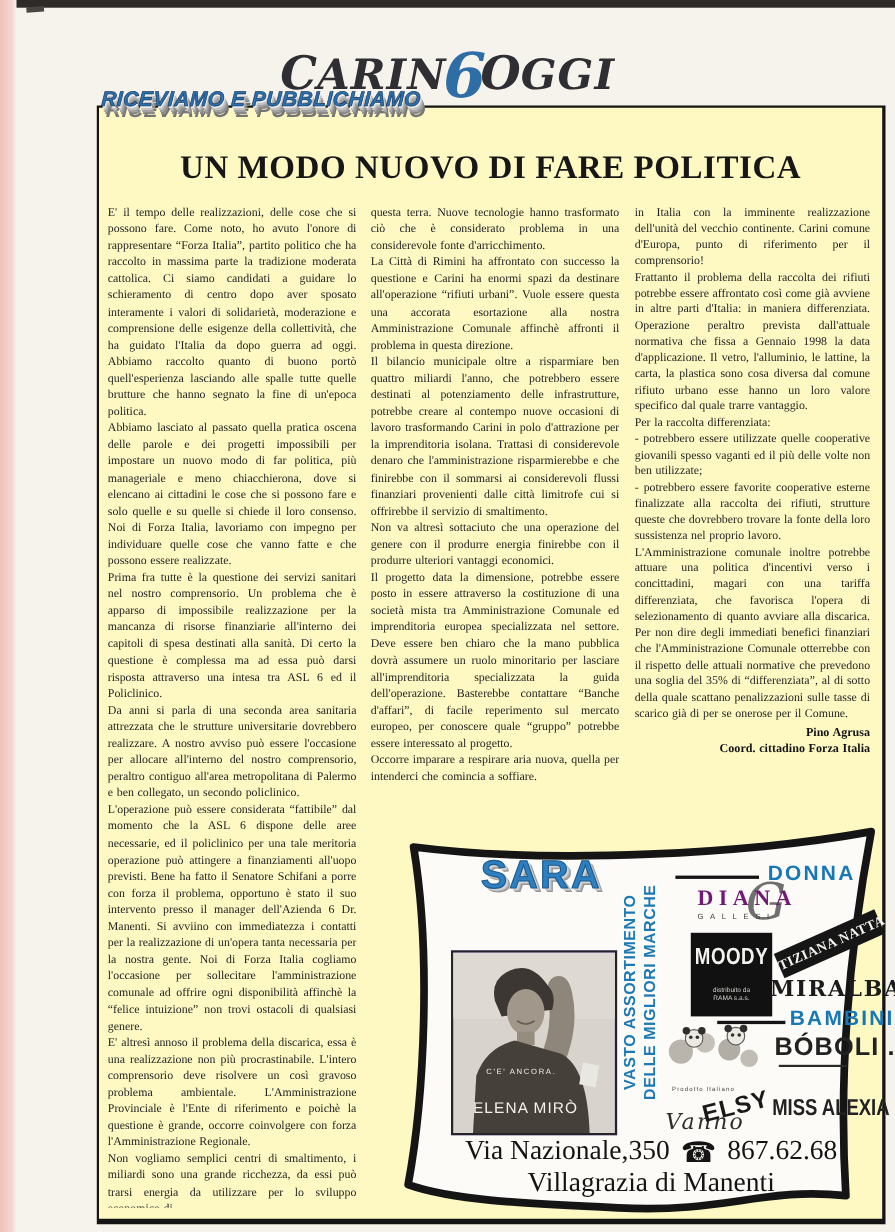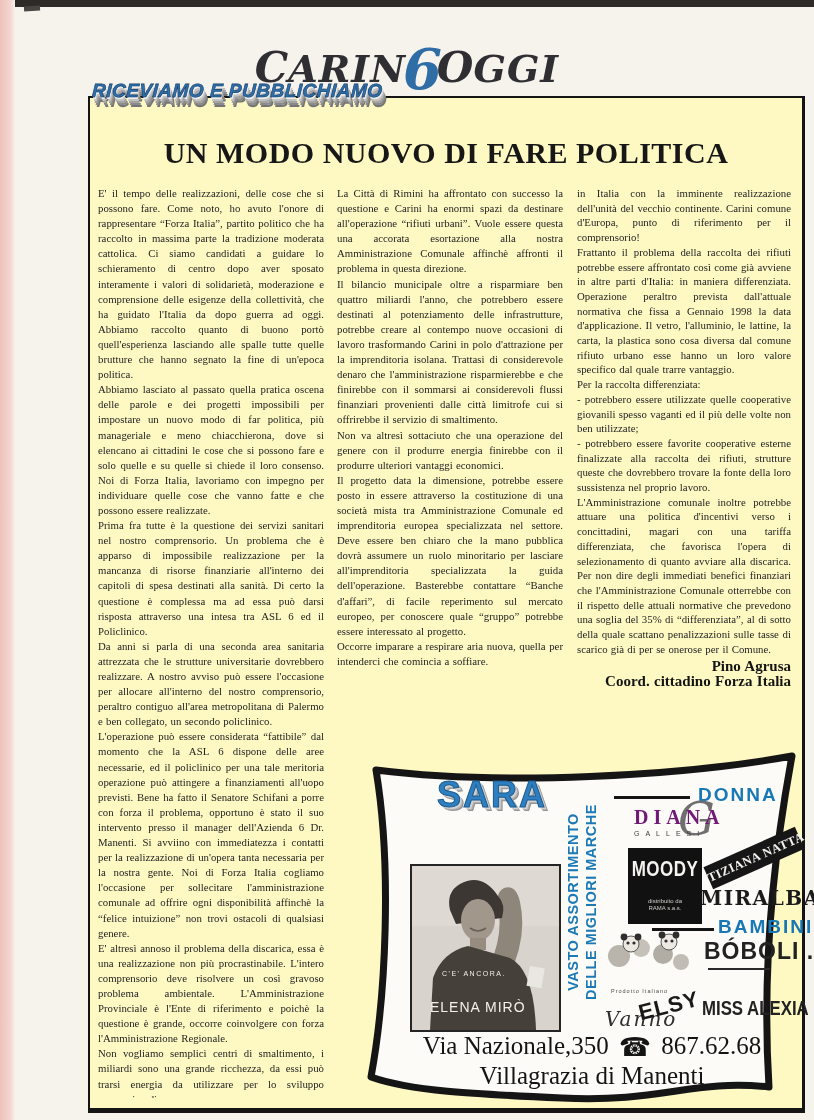--- a/index.html
+++ b/index.html
@@ -43,21 +43,21 @@
     letter-spacing:0.5px;white-space:nowrap;
   }
   .col{
     position:absolute;top:88px;text-align:justify;color:#1e1e1e;
     font-size:10.8px;line-height:15.1px;overflow:hidden;word-spacing:0.6px;
   }
   .col p{margin:0;}
   .col1{left:8px;width:226px;height:912px;}
   .col2{left:247px;width:226px;height:650px;}
   .col3{left:487px;width:214px;height:660px;line-height:14.7px;}
-  .signature{margin-top:2px;text-align:right;font-weight:700;font-size:15px;line-height:15px;color:#141414;}
+  .signature{margin-top:2px;text-align:right;font-weight:700;font-size:11px;line-height:15px;color:#141414;}
 
   
   .ad{position:absolute;left:362px;top:746px;width:440px;height:362px;z-index:5;}
   .ad-border{position:absolute;left:0;top:0;}
   .ad-el{position:absolute;}
   .sara{
     font-family:"Liberation Sans",sans-serif;font-weight:800;color:#2e7fc0;text-align:center;
     -webkit-text-stroke:1px #1a5a8e;letter-spacing:2px;
     text-shadow:2px 2px 0 #d3d3d3,3px 3px 0 #b1b1b1,4px 4px 0 #949494;
     white-space:nowrap;
@@ -129,20 +129,21 @@
     <p>E' il tempo delle realizzazioni, delle cose che si possono fare. Come noto, ho avuto l'onore di rappresentare “Forza Italia”, partito politico che ha raccolto in massima parte la tradizione moderata cattolica. Ci siamo candidati a guidare lo schieramento di centro dopo aver sposato interamente i valori di solidarietà, moderazione e comprensione delle esigenze della collettività, che ha guidato l'Italia da dopo guerra ad oggi. Abbiamo raccolto quanto di buono portò quell'esperienza lasciando alle spalle tutte quelle brutture che hanno segnato la fine di un'epoca politica.</p>
     <p>Abbiamo lasciato al passato quella pratica oscena delle parole e dei progetti impossibili per impostare un nuovo modo di far politica, più manageriale e meno chiacchierona, dove si elencano ai cittadini le cose che si possono fare e solo quelle e su quelle si chiede il loro consenso. Noi di Forza Italia, lavoriamo con impegno per individuare quelle cose che vanno fatte e che possono essere realizzate.</p>
     <p>Prima fra tutte è la questione dei servizi sanitari nel nostro comprensorio. Un problema che è apparso di impossibile realizzazione per la mancanza di risorse finanziarie all'interno dei capitoli di spesa destinati alla sanità. Di certo la questione è complessa ma ad essa può darsi risposta attraverso una intesa tra ASL 6 ed il Policlinico.</p>
     <p>Da anni si parla di una seconda area sanitaria attrezzata che le strutture universitarie dovrebbero realizzare. A nostro avviso può essere l'occasione per allocare all'interno del nostro comprensorio, peraltro contiguo all'area metropolitana di Palermo e ben collegato, un secondo policlinico.</p>
     <p>L'operazione può essere considerata “fattibile” dal momento che la ASL 6 dispone delle aree necessarie, ed il policlinico per una tale meritoria operazione può attingere a finanziamenti all'uopo previsti. Bene ha fatto il Senatore Schifani a porre con forza il problema, opportuno è stato il suo intervento presso il manager dell'Azienda 6 Dr. Manenti. Si avviino con immediatezza i contatti per la realizzazione di un'opera tanta necessaria per la nostra gente. Noi di Forza Italia cogliamo l'occasione per sollecitare l'amministrazione comunale ad offrire ogni disponibilità affinchè la “felice intuizione” non trovi ostacoli di qualsiasi genere.</p>
     <p>E' altresì annoso il problema della discarica, essa è una realizzazione non più procrastinabile. L'intero comprensorio deve risolvere un così gravoso problema ambientale. L'Amministrazione Provinciale è l'Ente di riferimento e poichè la questione è grande, occorre coinvolgere con forza l'Amministrazione Regionale.</p>
     <p>Non vogliamo semplici centri di smaltimento, i miliardi sono una grande ricchezza, da essi può trarsi energia da utilizzare per lo sviluppo economico di</p>
   </div>
 
   <div class="col col2">
+    <p>questa terra. Nuove tecnologie hanno trasformato ciò che è considerato problema in una considerevole fonte d'arricchimento.</p>
     <p>La Città di Rimini ha affrontato con successo la questione e Carini ha enormi spazi da destinare all'operazione “rifiuti urbani”. Vuole essere questa una accorata esortazione alla nostra Amministrazione Comunale affinchè affronti il problema in questa direzione.</p>
     <p>Il bilancio municipale oltre a risparmiare ben quattro miliardi l'anno, che potrebbero essere destinati al potenziamento delle infrastrutture, potrebbe creare al contempo nuove occasioni di lavoro trasformando Carini in polo d'attrazione per la imprenditoria isolana. Trattasi di considerevole denaro che l'amministrazione risparmierebbe e che finirebbe con il sommarsi ai considerevoli flussi finanziari provenienti dalle città limitrofe cui si offrirebbe il servizio di smaltimento.</p>
     <p>Non va altresì sottaciuto che una operazione del genere con il produrre energia finirebbe con il produrre ulteriori vantaggi economici.</p>
     <p>Il progetto data la dimensione, potrebbe essere posto in essere attraverso la costituzione di una società mista tra Amministrazione Comunale ed imprenditoria europea specializzata nel settore. Deve essere ben chiaro che la mano pubblica dovrà assumere un ruolo minoritario per lasciare all'imprenditoria specializzata la guida dell'operazione. Basterebbe contattare “Banche d'affari”, di facile reperimento sul mercato europeo, per conoscere quale “gruppo” potrebbe essere interessato al progetto.</p>
     <p>Occorre imparare a respirare aria nuova, quella per intenderci che comincia a soffiare.</p>
   </div>
 
   <div class="col col3">
     <p>in Italia con la imminente realizzazione dell'unità del vecchio continente. Carini comune d'Europa, punto di riferimento per il comprensorio!</p>
     <p>Frattanto il problema della raccolta dei rifiuti potrebbe essere affrontato così come già avviene in altre parti d'Italia: in maniera differenziata. Operazione peraltro prevista dall'attuale normativa che fissa a Gennaio 1998 la data d'applicazione. Il vetro, l'alluminio, le lattine, la carta, la plastica sono cosa diversa dal comune rifiuto urbano esse hanno un loro valore specifico dal quale trarre vantaggio.</p>

